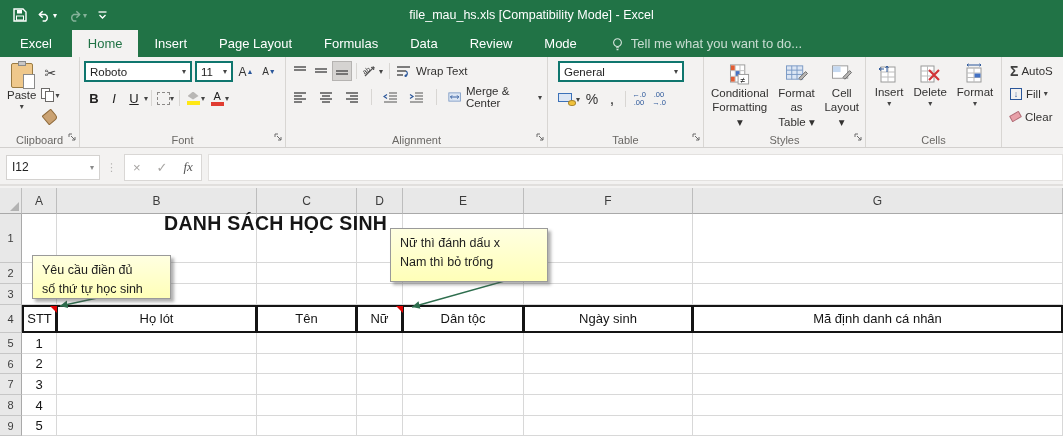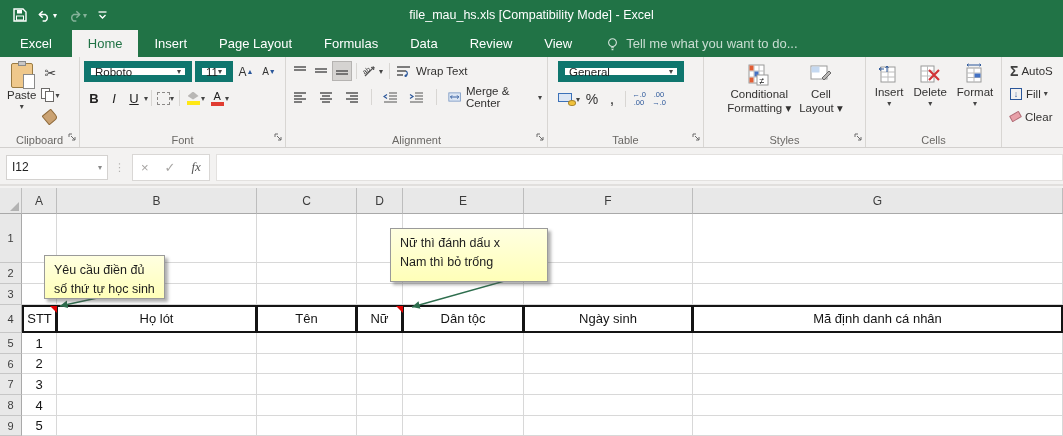--- a/index.html
+++ b/index.html
@@ -27,21 +27,21 @@
   .rgroup { position:relative; border-right:1px solid #d8d6d3; padding:4px 3px 16px 4px; display:flex; }
   .glabel { position:absolute; bottom:1px; left:0; right:0; text-align:center; font-size:11px; color:#6a6865; }
   .launcher { position:absolute; bottom:2px; right:3px; }
   .col { display:flex; flex-direction:column; }
   .rowline { display:flex; align-items:center; }
   .bigbtn { display:flex; flex-direction:column; align-items:center; justify-content:flex-start; font-size:11.5px; color:#323130; text-align:center; padding:2px 3px; line-height:1.25; }
   .bigbtn .lbl2 { white-space:pre-line; }
   .caret2 { font-size:8px; color:#444; }
   .sbtn { display:flex; align-items:center; justify-content:center; min-width:20px; height:20px; font-size:12px; color:#333; padding:0 2px; }
   .sel { background:#d5d3d1; border:1px solid #b5b3b1; }
-  .combo { background:#fff; border:7px solid #0f766e; height:21px; display:flex; align-items:center; font-size:11.5px; color:#222; padding:0 4px; justify-content:space-between; }
+  .combo { background:#fff; border:2px solid #0f766e; height:21px; display:flex; align-items:center; font-size:11.5px; color:#222; padding:0 4px; justify-content:space-between; }
   .vsep { width:1px; background:#d8d6d3; align-self:stretch; margin:2px 3px; }
 
   
   .paste-clip { width:22px; height:25px; background:#efc88b; border:1px solid #9a7b42; border-radius:2px; position:relative; }
   .paste-clip .clip { position:absolute; left:6px; top:-3px; width:8px; height:5px; background:#c9c7c5; border:1px solid #8a8a8a; }
   .paste-clip .pagep { position:absolute; right:-3px; bottom:-2px; width:12px; height:15px; background:#fff; border:1px solid #8a8a8a; }
   .copy-ic { position:relative; width:14px; height:15px; }
   .copy-ic i { position:absolute; width:9px; height:11px; background:#fff; border:1px solid #6b6967; }
   .copy-ic i:first-child { left:0; top:0; }
   .copy-ic i:last-child { left:4px; top:3px; }
@@ -60,21 +60,21 @@
   .money-ic .coin { position:absolute; right:0; bottom:0; width:8px; height:6px; background:#f0c23c; border:1px solid #a8842a; border-radius:50%; }
   .decbtn { font-size:7.5px; color:#2b579a; line-height:1.1; white-space:pre-line; text-align:center; padding:0 3px; }
   .grid-ic { display:block; }
   .sum { font-size:14px; color:#404040; margin-right:3px; font-weight:bold; }
   .edit-row { display:flex; align-items:center; font-size:11.5px; color:#323130; height:19px; white-space:nowrap; }
   .fill-sq { width:12px; height:12px; border:1px solid #2b579a; color:#2b579a; font-size:9px; display:flex; align-items:center; justify-content:center; margin-right:4px; }
   .eraser { width:11px; height:7px; background:#e8a0a8; border:1px solid #b06a74; transform:rotate(-30deg); border-radius:1px; margin-right:4px; }
 
   
   .fbar { position:absolute; left:0; top:150px; width:1063px; height:36px; background:#f3f2f1; border-bottom:2px solid #e1dfdd; display:flex; align-items:center; }
-  .namebox { width:102px; height:25px; background:#fff; border:1px solid #d4d2d0; margin-left:6px; display:flex; align-items:center; justify-content:space-between; font-size:12px; color:#222; padding:0 5px; }
+  .namebox { width:94px; height:25px; background:#fff; border:1px solid #d4d2d0; margin-left:6px; display:flex; align-items:center; justify-content:space-between; font-size:12px; color:#222; padding:0 5px; }
   .fdots { color:#b5b3b1; font-size:11px; margin:0 6px; letter-spacing:1px; }
   .fbtns { display:flex; align-items:center; background:#fff; border:1px solid #d9d7d5; height:27px; padding:0 8px; gap:16px; }
   .fbtn { color:#a6a4a2; font-size:13px; }
   .fx { font-style:italic; color:#555; font-size:13px; font-family:"Liberation Serif", serif; }
   .finput { flex:1; height:27px; background:#fff; border:1px solid #e3e1df; margin-left:6px; }
 
   
   .sheet { position:absolute; left:0; top:188px; width:1063px; height:248px; background:#fff; }
   .colhdr { display:flex; height:26px; }
   .ch { background:#e8e8e8; border-right:1px solid #bdbdbd; border-bottom:1px solid #a9a9a9; color:#3d3d3d; font-size:12px; display:flex; align-items:center; justify-content:center; }
@@ -133,21 +133,21 @@
   </div>
 
   <div class="tabbar">
     <div class="tab file">Excel</div>
     <div class="tab active">Home</div>
     <div class="tab">Insert</div>
     <div class="tab">Page Layout</div>
     <div class="tab">Formulas</div>
     <div class="tab">Data</div>
     <div class="tab">Review</div>
-    <div class="tab">View</div>
+    <div class="tab">Mode</div>
     <div class="tellme">
       <svg width="13" height="14" viewBox="0 0 14 15">
           <circle cx="7" cy="6" r="4.2" stroke="rgba(255,255,255,.8)" fill="none" stroke-width="1.2"></circle>
           <path d="M5.5 11.5 h3 M6 13.5 h2" stroke="rgba(255,255,255,.8)" stroke-width="1.2"></path>
         </svg>
       <span>Tell me what you want to do...</span>
     </div>
   </div>
 
   <div class="ribbon">
@@ -346,20 +346,29 @@
             <rect x="2" y="2" width="15" height="18" fill="#fff" stroke="#9a9a9a"></rect>
             <path d="M7 2 V20 M12 2 V20 M2 8 H17 M2 14 H17" stroke="#c0c0c0"></path>
             <rect x="2.5" y="2.5" width="4" height="5" fill="#e25d33"></rect>
             <rect x="7.5" y="8.5" width="4" height="5" fill="#4472c4"></rect>
             <rect x="2.5" y="14.5" width="4" height="5" fill="#e25d33"></rect>
             <rect x="10" y="12" width="11" height="10" fill="#fff" stroke="#9a9a9a"></rect>
             <text x="12.5" y="20.5" font-size="9" fill="#222">≠</text>
           </svg>
         <span class="lbl2">Conditional
 Formatting ▾</span>
+      </div>
+      <div class="bigbtn">
+        <svg class="grid-ic" width="24" height="24" viewBox="0 0 24 24">
+            <rect x="1" y="3" width="17" height="14" fill="#dce6f4" stroke="#7a99c4"></rect>
+            <path d="M1 7.5 H18 M1 12 H18 M6.5 3 V17 M12 3 V17" stroke="#7a99c4"></path>
+            <path d="M14 16 L21 9 L23 11 L16 18 Z" fill="#b9b7b5" stroke="#6b6b6b"></path>
+          </svg>
+        <span class="lbl2">Format as
+Table ▾</span>
       </div>
       <div class="bigbtn">
         <svg class="grid-ic" width="24" height="24" viewBox="0 0 24 24">
             <rect x="2" y="3" width="16" height="13" fill="#fff" stroke="#9a9a9a"></rect>
             <rect x="2.5" y="3.5" width="8" height="6" fill="#c5d9f1"></rect>
             <path d="M13 15 L20 8 L22 10 L15 17 Z" fill="#b9b7b5" stroke="#6b6b6b"></path>
           </svg>
         <span class="lbl2">Cell
 Layout ▾</span>
       </div>
@@ -531,33 +540,34 @@
       <div class="rh hr9">9</div>
       <div class="c wA hr9 num">5</div>
         <div class="c wB hr9"></div>
         <div class="c wC hr9"></div>
         <div class="c wD hr9"></div>
         <div class="c wE hr9"></div>
         <div class="c wF hr9"></div>
         <div class="c wG hr9"></div>
     </div>
 
+    <div class="sheet-title">DANH SÁCH HỌC SINH</div>
   </div>
 
   <span class="redtri" style="left:50px; top:306px"></span>
   <span class="redtri" style="left:396px; top:306px"></span>
 
   <svg class="connectors" width="1063" height="436">
     <defs>
       <marker id="arr" markerWidth="8" markerHeight="8" refX="6" refY="3" orient="auto">
           <path d="M0 0 L6 3 L0 6 Z" fill="#2e6e4e"></path>
         </marker>
     </defs>
     <line x1="102" y1="297" x2="60" y2="306" stroke="#2e6e4e" stroke-width="1.3" marker-end="url(#arr)"></line>
     <line x1="544" y1="270" x2="412" y2="307" stroke="#2e6e4e" stroke-width="1.3" marker-end="url(#arr)"></line>
   </svg>
 
-  <div class="comment" style="left:44px; top:255px; width:121px; height:44px">Yêu cầu điền đủ
+  <div class="comment" style="left:32px; top:255px; width:139px; height:44px">Yêu cầu điền đủ
 số thứ tự học sinh</div>
   <div class="comment" style="left:390px; top:228px; width:158px; height:54px">Nữ thì đánh dấu x
 Nam thì bỏ trống</div>
 
 </div>
 
 </body></html>

